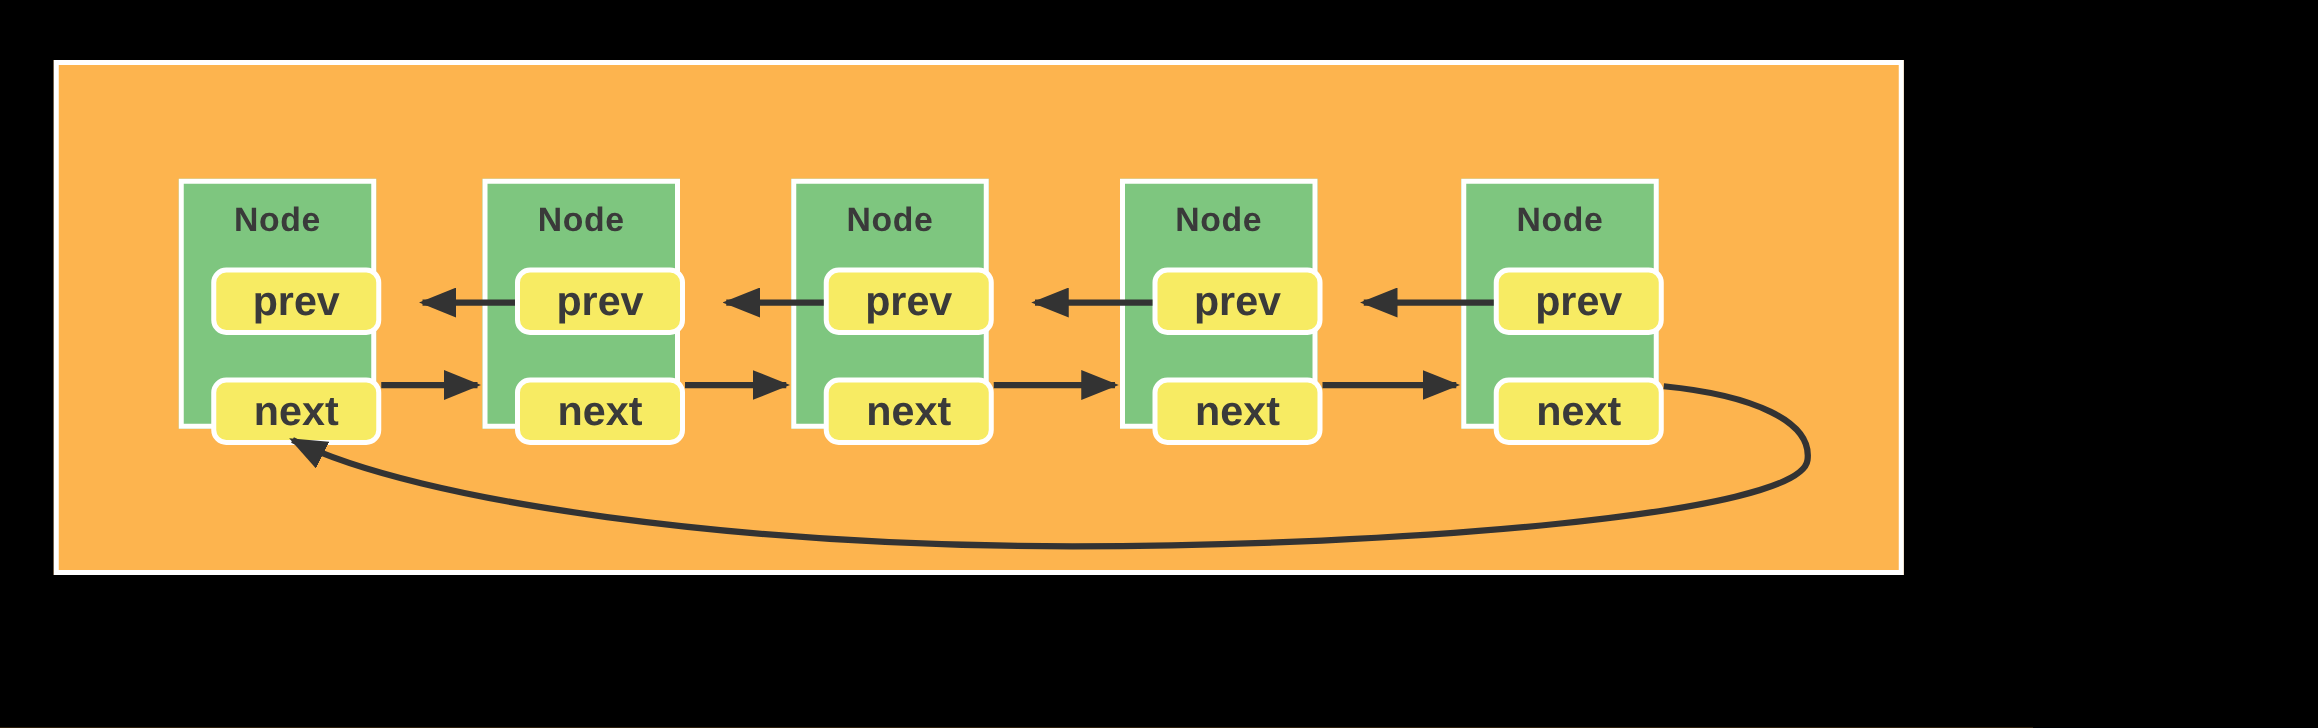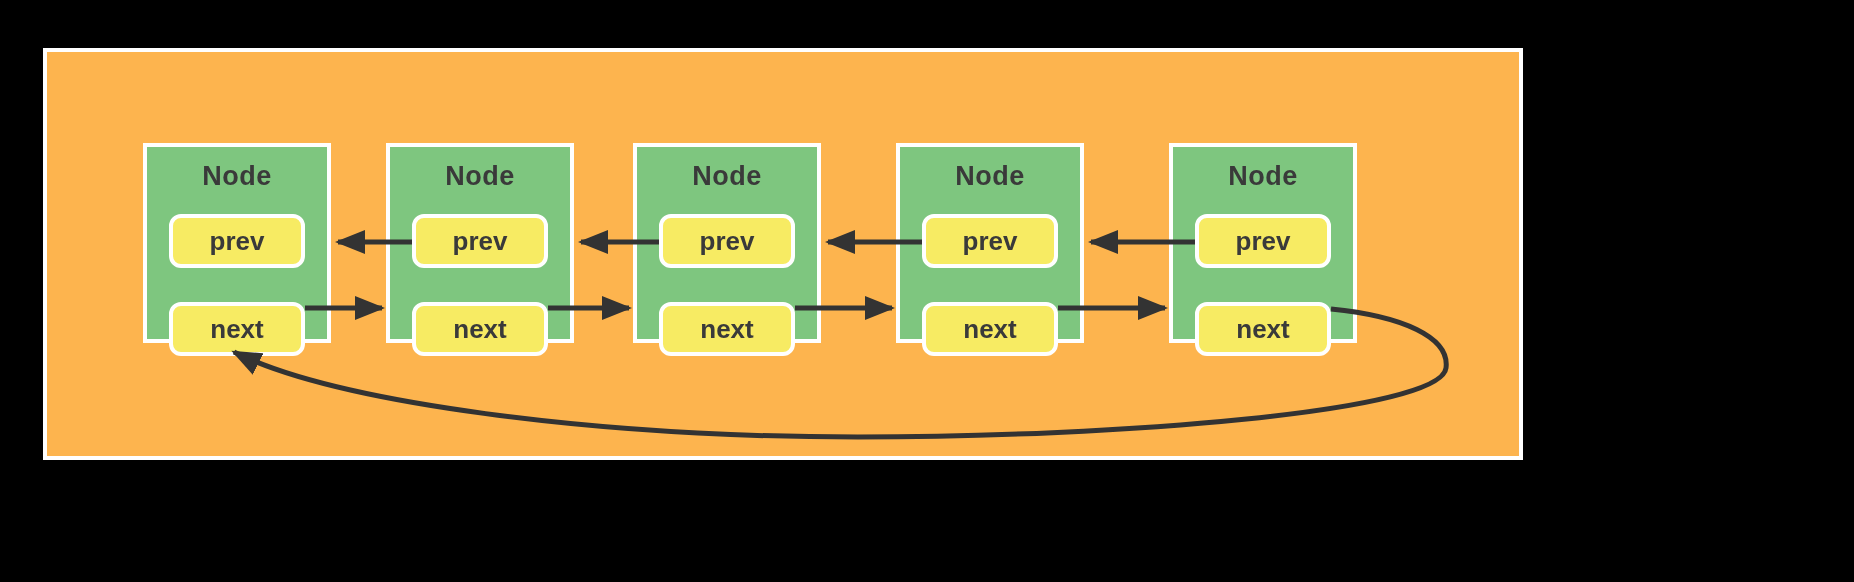--- a/index.html
+++ b/index.html
@@ -21,21 +21,21 @@
     top: 48px;
     width: 1480px;
     height: 412px;
     box-sizing: border-box;
     background: #FDB44E;
     border: 4px solid #FFFFFF;
   }
   .node {
     position: absolute;
     top: 143px;
-    width: 188px;
+    width: 158px;
     height: 200px;
     box-sizing: border-box;
     background: #7EC67F;
     border: 4px solid #FFFFFF;
   }
   .node-1 { left: 143px; }
   .node-2 { left: 386px; }
   .node-3 { left: 633px; }
   .node-4 { left: 896px; }
   .node-5 { left: 1169px; }
@@ -52,21 +52,21 @@
     left: 22px;
     width: 136px;
     height: 54px;
     box-sizing: border-box;
     background: #F7EB63;
     border: 4px solid #FFFFFF;
     border-radius: 12px;
     display: flex;
     align-items: center;
     justify-content: center;
-    font-size: 26px;
+    font-size: 33px;
     font-weight: bold;
     color: #3A3A3A;
   }
   .field-prev { top: 67px; }
   .field-next { top: 138px; margin-top: 17px; }
   .arrow-layer {
     position: absolute;
     left: 0;
     top: 0;
     width: 1854px;

